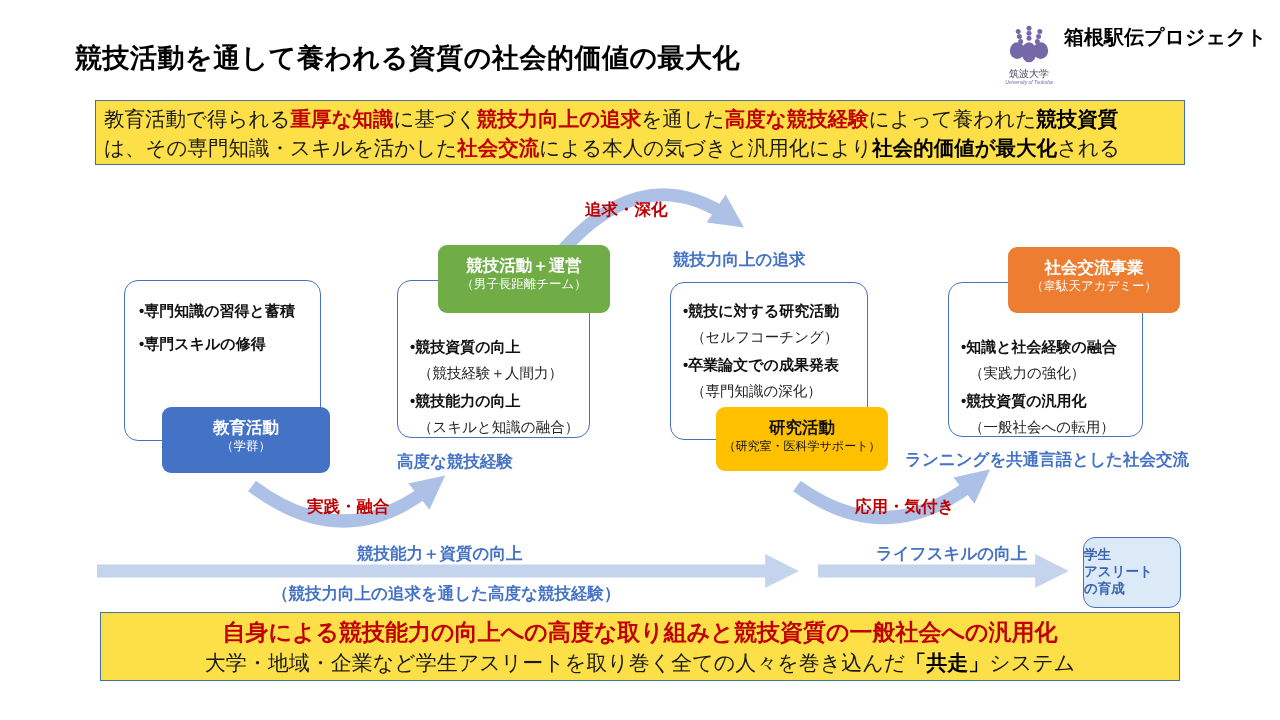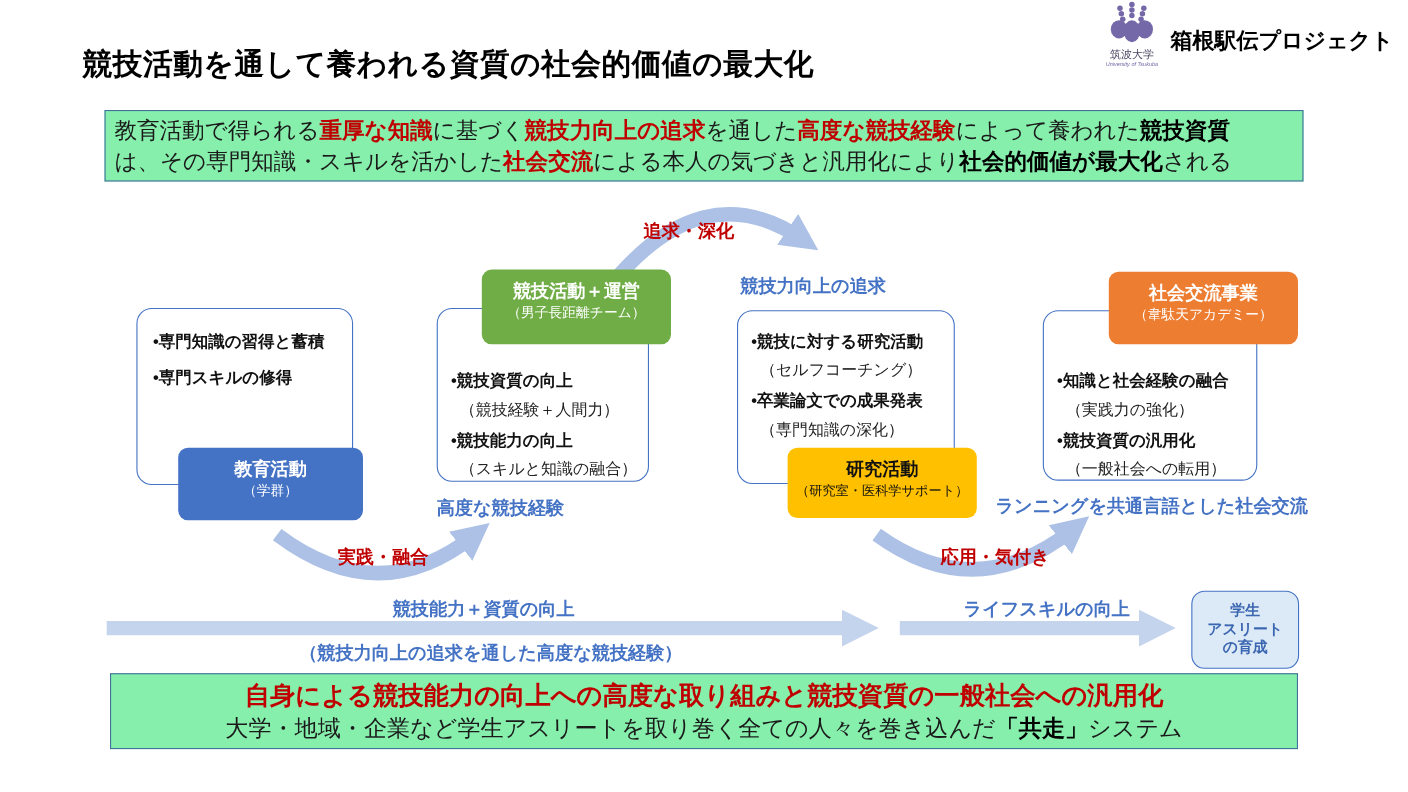--- a/index.html
+++ b/index.html
@@ -1,25 +1,25 @@
 <!DOCTYPE html>
 <html><head>
 <meta charset="utf-8">
 <style>
   html,body{margin:0;padding:0;background:#fff;}
   .stage{position:relative;width:1280px;height:720px;background:#fff;overflow:hidden;
          font-family:"Liberation Sans","DejaVu Sans",sans-serif;}
   
   .title{position:absolute;left:75px;top:40px;font-size:27px;font-weight:bold;color:#000;letter-spacing:.5px;}
-  .logo-wrap{position:absolute;left:1000px;top:0;width:58px;text-align:center;}
+  .logo-wrap{position:absolute;left:1000px;top:24px;width:58px;text-align:center;}
   .logo-univ{font-size:10px;color:#4b4560;line-height:11px;}
   .logo-univ-en{font-size:5px;color:#7568a8;font-style:italic;line-height:6px;}
   .project-name{position:absolute;left:1064px;top:24px;font-size:20px;font-weight:bold;color:#000;}
   
-  .hbox{position:absolute;border:1.6px solid #41719C;background:#86efac;box-sizing:border-box;}
+  .hbox{position:absolute;border:1.6px solid #41719C;background:#fde047;box-sizing:border-box;}
   .intro{left:95px;top:100px;width:1090px;height:65px;padding:3px 8px;font-size:20.5px;line-height:29px;color:#1a1a1a;}
   .seg-redbold{color:#C00000;font-weight:bold;}
   .seg-bold{font-weight:bold;color:#000;}
   .mission{left:100px;top:612px;width:1080px;height:69px;text-align:center;padding-top:4px;}
   .mission-l1{font-size:23px;font-weight:bold;color:#C00000;line-height:31px;}
   .mission-l2{font-size:21px;color:#1a1a1a;line-height:29px;}
   
   .frame{position:absolute;border:1.6px solid #4472C4;border-radius:14px;background:transparent;box-sizing:border-box;z-index:2;}
   .f-edu{left:124px;top:280px;width:197px;height:161px;padding:20px 6px 0 14px;}
   .f-comp{left:397px;top:280px;width:193px;height:158px;padding:56px 6px 0 12px;}
@@ -45,21 +45,21 @@
   .l-advanced{left:397px;top:451px;}
   .l-running{left:905px;top:449px;}
   .l-practice{left:307px;top:496px;}
   .l-apply{left:855px;top:496px;}
   .l-ability{left:357px;top:543px;}
   .l-ability-sub{left:272px;top:583px;}
   .l-life{left:876px;top:543px;}
   .l-life-sub{left:845px;top:583px;}
   
   .student{position:absolute;left:1083px;top:537px;width:98px;height:71px;background:#DCE9F7;
-           border:1.6px solid #4472C4;border-radius:12px;z-index:3;text-align:center;
+           border:1.6px solid #4472C4;border-radius:12px;z-index:3;
            font-size:13.5px;font-weight:bold;color:#3B66B0;line-height:17px;padding-top:8px;box-sizing:border-box;}
   .arrows{position:absolute;left:0;top:0;z-index:1;}
 </style>
 </head>
 <body>
 
 <div class="stage">
 
   <div class="title">競技活動を通して養われる資質の社会的価値の最大化</div>
   <div class="logo-wrap">

